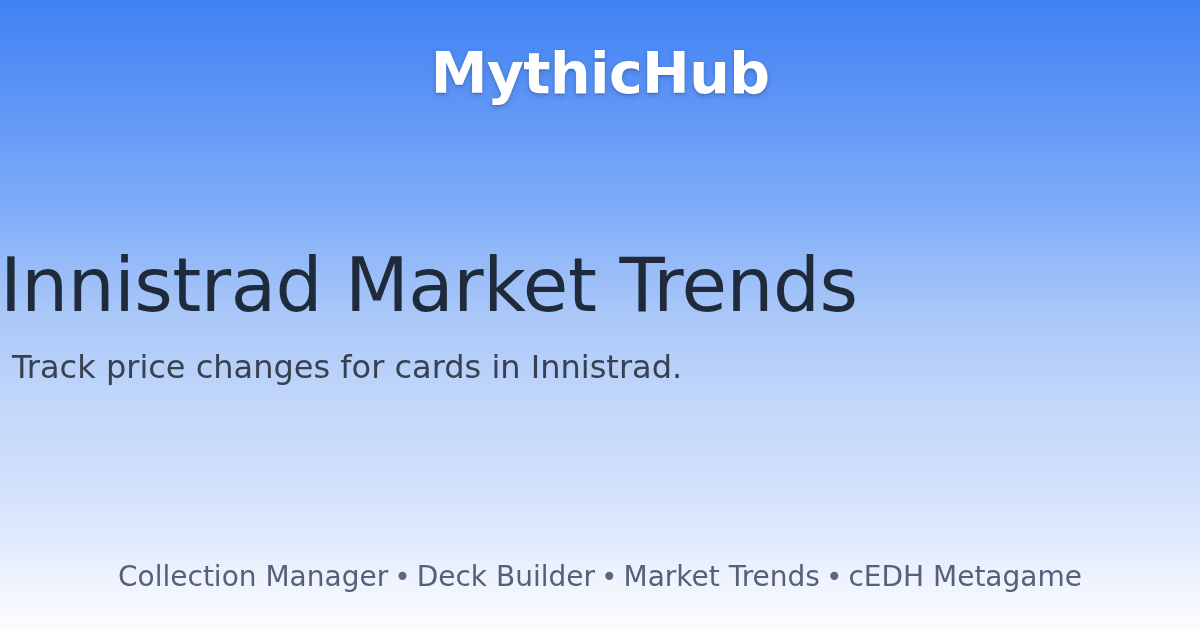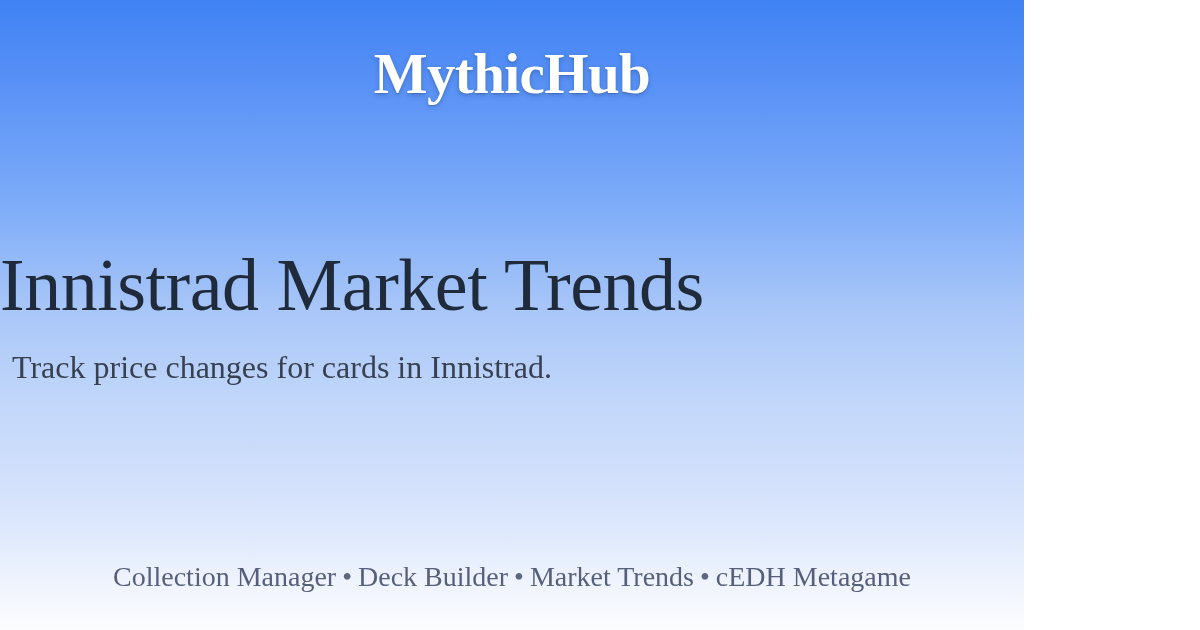--- a/index.html
+++ b/index.html
@@ -8,40 +8,39 @@
   }
   body {
     width: 1200px;
     height: 630px;
     overflow: hidden;
     font-family: "DejaVu Sans", "Liberation Sans", sans-serif;
   }
 
   .og-card {
     position: relative;
-    width: 1024px;
+    width: 1200px;
     height: 630px;
     box-sizing: border-box;
     background: linear-gradient(
         180deg,
         #3f82f4 0%,
         #5a92f6 14%,
         #7cabf8 32%,
         #a8c6f8 49%,
         #c2d7fa 64%,
         #cfdefb 74%,
         #dde8fc 84%,
         #eef3fd 92%,
         #fbfcfe 100%
     );
     display: flex;
     flex-direction: column;
     align-items: center;
     overflow: hidden;
-    font-family: Liberation Serif, serif;
   }
 
   
   .brand-wrap {
     position: absolute;
     top: 0;
     left: 0;
     right: 0;
     height: 146px;
     display: flex;

